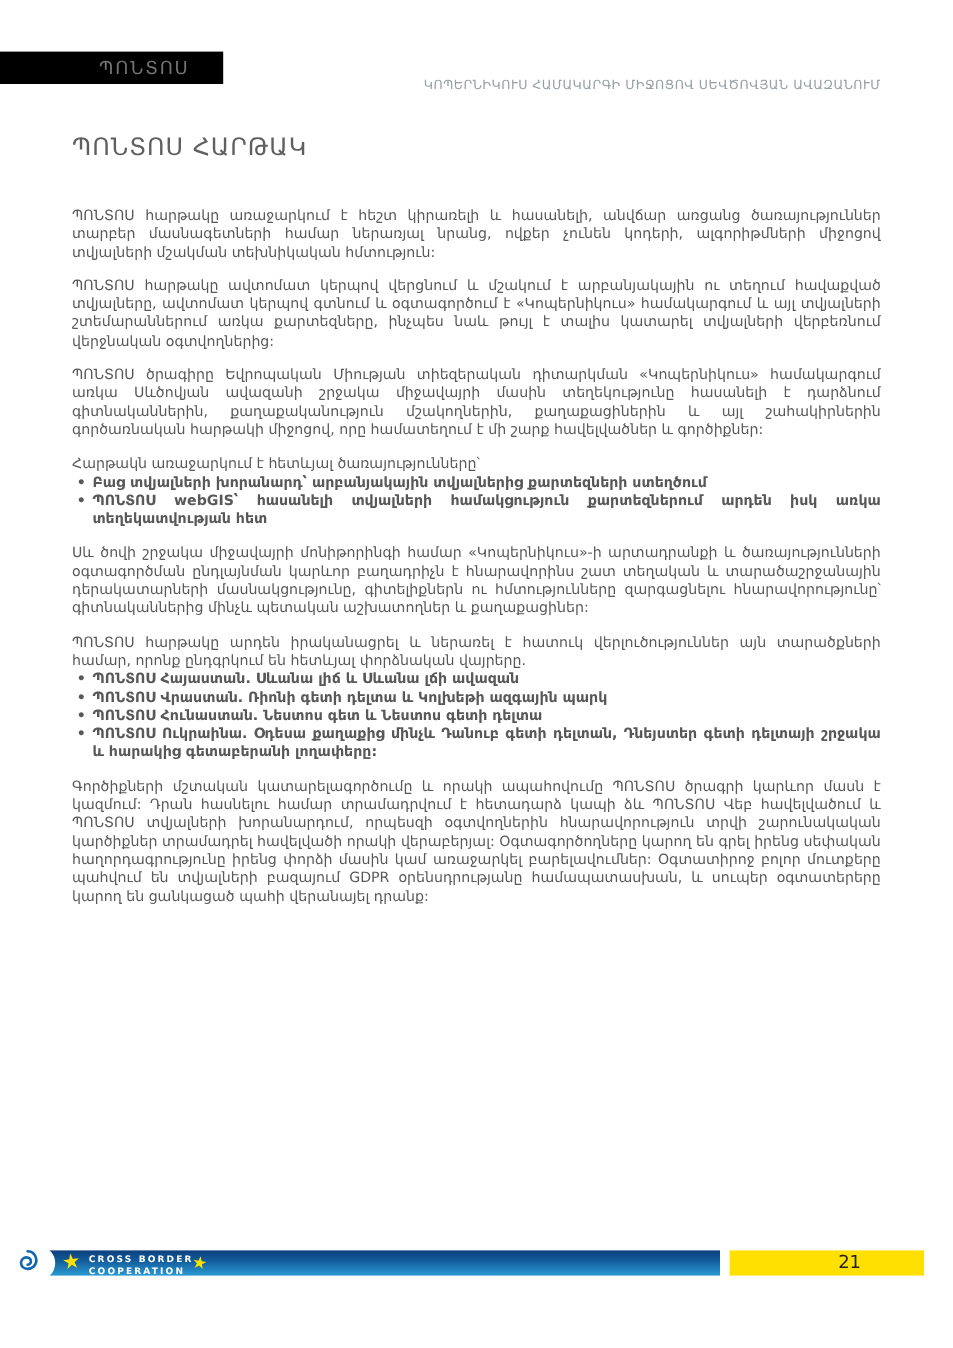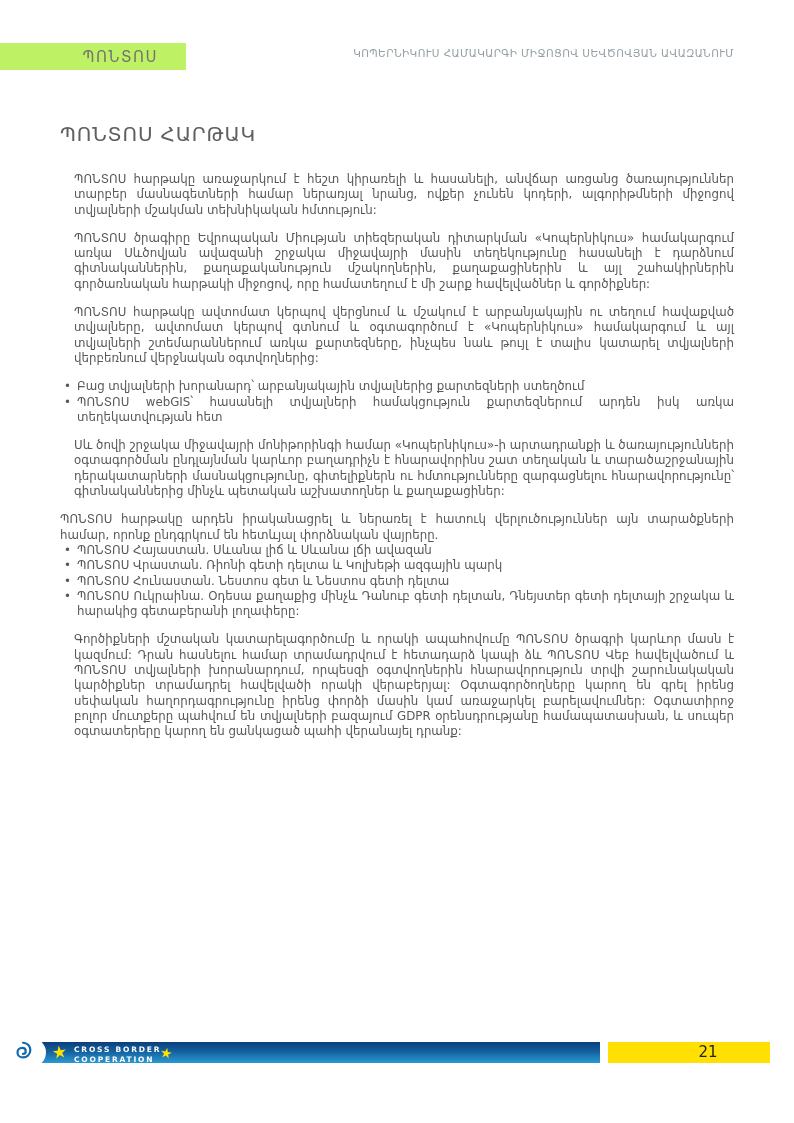--- a/index.html
+++ b/index.html
@@ -4,44 +4,44 @@
 <style>
   html,body { margin:0; padding:0; background:#ffffff; }
   .page {
     position:relative; width:794px; height:1123px; background:#ffffff;
     font-family:"DejaVu Sans", sans-serif; overflow:hidden;
   }
 
   
   .brand-box {
     position:absolute; left:0; top:43px; width:186px; height:27px;
-    background:#bef264; display:flex; align-items:center; justify-content:flex-end;
+    background:#000000; display:flex; align-items:center; justify-content:flex-end;
     padding-right:28px; box-sizing:border-box;
   }
   .brand-text { font-size:15px; color:#737373; letter-spacing:1.5px; }
   .header-subtitle {
-    position:absolute; top:46px; right:60px; text-align:right;
+    position:absolute; top:64px; right:60px; text-align:right;
     font-size:10.5px; line-height:14.5px; color:#95a0a5; letter-spacing:0.4px;
   }
 
   
   .doc-title {
     position:absolute; left:60px; top:110px;
-    font-size:20px; color:#5f5f5f; letter-spacing:0.8px;margin-top:12px;
+    font-size:20px; color:#5f5f5f; letter-spacing:0.8px;
   }
 
   
   .content {
     position:absolute; left:60px; top:172px; width:674px;
     color:#585858; font-size:11.8px; line-height:15.3px; text-align:justify;
   }
-  .content p { margin:0 0 13px 14px; }
+  .content p { margin:0 0 13px 0; }
   .content p.list-intro { margin:0; }
   .content ul { margin:0 0 13px 0; padding:0 0 0 17px; list-style:none; }
-  .content li { position:relative; }
+  .content li { position:relative;font-weight:bold; }
   .content li::before { content:"\2022"; position:absolute; left:-13px; top:0; color:#585858; }
 
   
   .footer-bar {
     position:absolute; left:0; top:1042px; width:600px; height:21px;
     background:linear-gradient(180deg,#0c3e7c 0%, #14609f 45%, #2a9ad2 100%);
   }
   .footer-plaque {
     position:absolute; left:0; top:1038px; width:46px; height:29px;
     background:#ffffff; border-radius:0 16px 16px 0;
@@ -74,23 +74,24 @@
     <span class="brand-text">ՊՈՆՏՈՍ</span>
   </div>
   <div class="header-subtitle">
     <div>ԿՈՊԵՐՆԻԿՈՒՍ ՀԱՄԱԿԱՐԳԻ ՄԻՋՈՑՈՎ ՍԵՎԾՈՎՅԱՆ ԱՎԱԶԱՆՈՒՄ</div>
   </div>
 
   <div class="doc-title">ՊՈՆՏՈՍ ՀԱՐԹԱԿ</div>
 
   <div class="content">
     <p>ՊՈՆՏՈՍ հարթակը առաջարկում է հեշտ կիրառելի և հասանելի, անվճար առցանց ծառայություններ տարբեր մասնագետների համար ներառյալ նրանց, ովքեր չունեն կոդերի, ալգորիթմների միջոցով տվյալների մշակման տեխնիկական հմտություն:</p>
+    <p>ՊՈՆՏՈՍ հարթակը ավտոմատ կերպով վերցնում և մշակում է արբանյակային ու տեղում հավաքված տվյալները, ավտոմատ կերպով գտնում և օգտագործում է «Կոպերնիկուս» համակարգում և այլ տվյալների շտեմարաններում առկա քարտեզները, ինչպես նաև թույլ է տալիս կատարել տվյալների վերբեռնում վերջնական օգտվողներից:</p>
     <p>ՊՈՆՏՈՍ ծրագիրը Եվրոպական Միության տիեզերական դիտարկման «Կոպերնիկուս» համակարգում առկա Սևծովյան ավազանի շրջակա միջավայրի մասին տեղեկությունը հասանելի է դարձնում գիտնականներին, քաղաքականություն մշակողներին, քաղաքացիներին և այլ շահակիրներին գործառնական հարթակի միջոցով, որը համատեղում է մի շարք հավելվածներ և գործիքներ:</p>
-    <p>ՊՈՆՏՈՍ հարթակը ավտոմատ կերպով վերցնում և մշակում է արբանյակային ու տեղում հավաքված տվյալները, ավտոմատ կերպով գտնում և օգտագործում է «Կոպերնիկուս» համակարգում և այլ տվյալների շտեմարաններում առկա քարտեզները, ինչպես նաև թույլ է տալիս կատարել տվյալների վերբեռնում վերջնական օգտվողներից:</p>
 
+    <p class="list-intro">Հարթակն առաջարկում է հետևյալ ծառայությունները՝</p>
     <ul>
       <li>Բաց տվյալների խորանարդ՝ արբանյակային տվյալներից քարտեզների ստեղծում</li>
       <li>ՊՈՆՏՈՍ webGIS՝ հասանելի տվյալների համակցություն քարտեզներում արդեն իսկ առկա տեղեկատվության հետ</li>
     </ul>
 
     <p>Սև ծովի շրջակա միջավայրի մոնիթորինգի համար «Կոպերնիկուս»-ի արտադրանքի և ծառայությունների օգտագործման ընդլայնման կարևոր բաղադրիչն է հնարավորինս շատ տեղական և տարածաշրջանային դերակատարների մասնակցությունը, գիտելիքներն ու հմտությունները զարգացնելու հնարավորությունը՝ գիտնականներից մինչև պետական աշխատողներ և քաղաքացիներ:</p>
 
     <p class="list-intro">ՊՈՆՏՈՍ հարթակը արդեն իրականացրել և ներառել է հատուկ վերլուծություններ այն տարածքների համար, որոնք ընդգրկում են հետևյալ փորձնական վայրերը.</p>
     <ul>
       <li>ՊՈՆՏՈՍ Հայաստան. Սևանա լիճ և Սևանա լճի ավազան</li>

